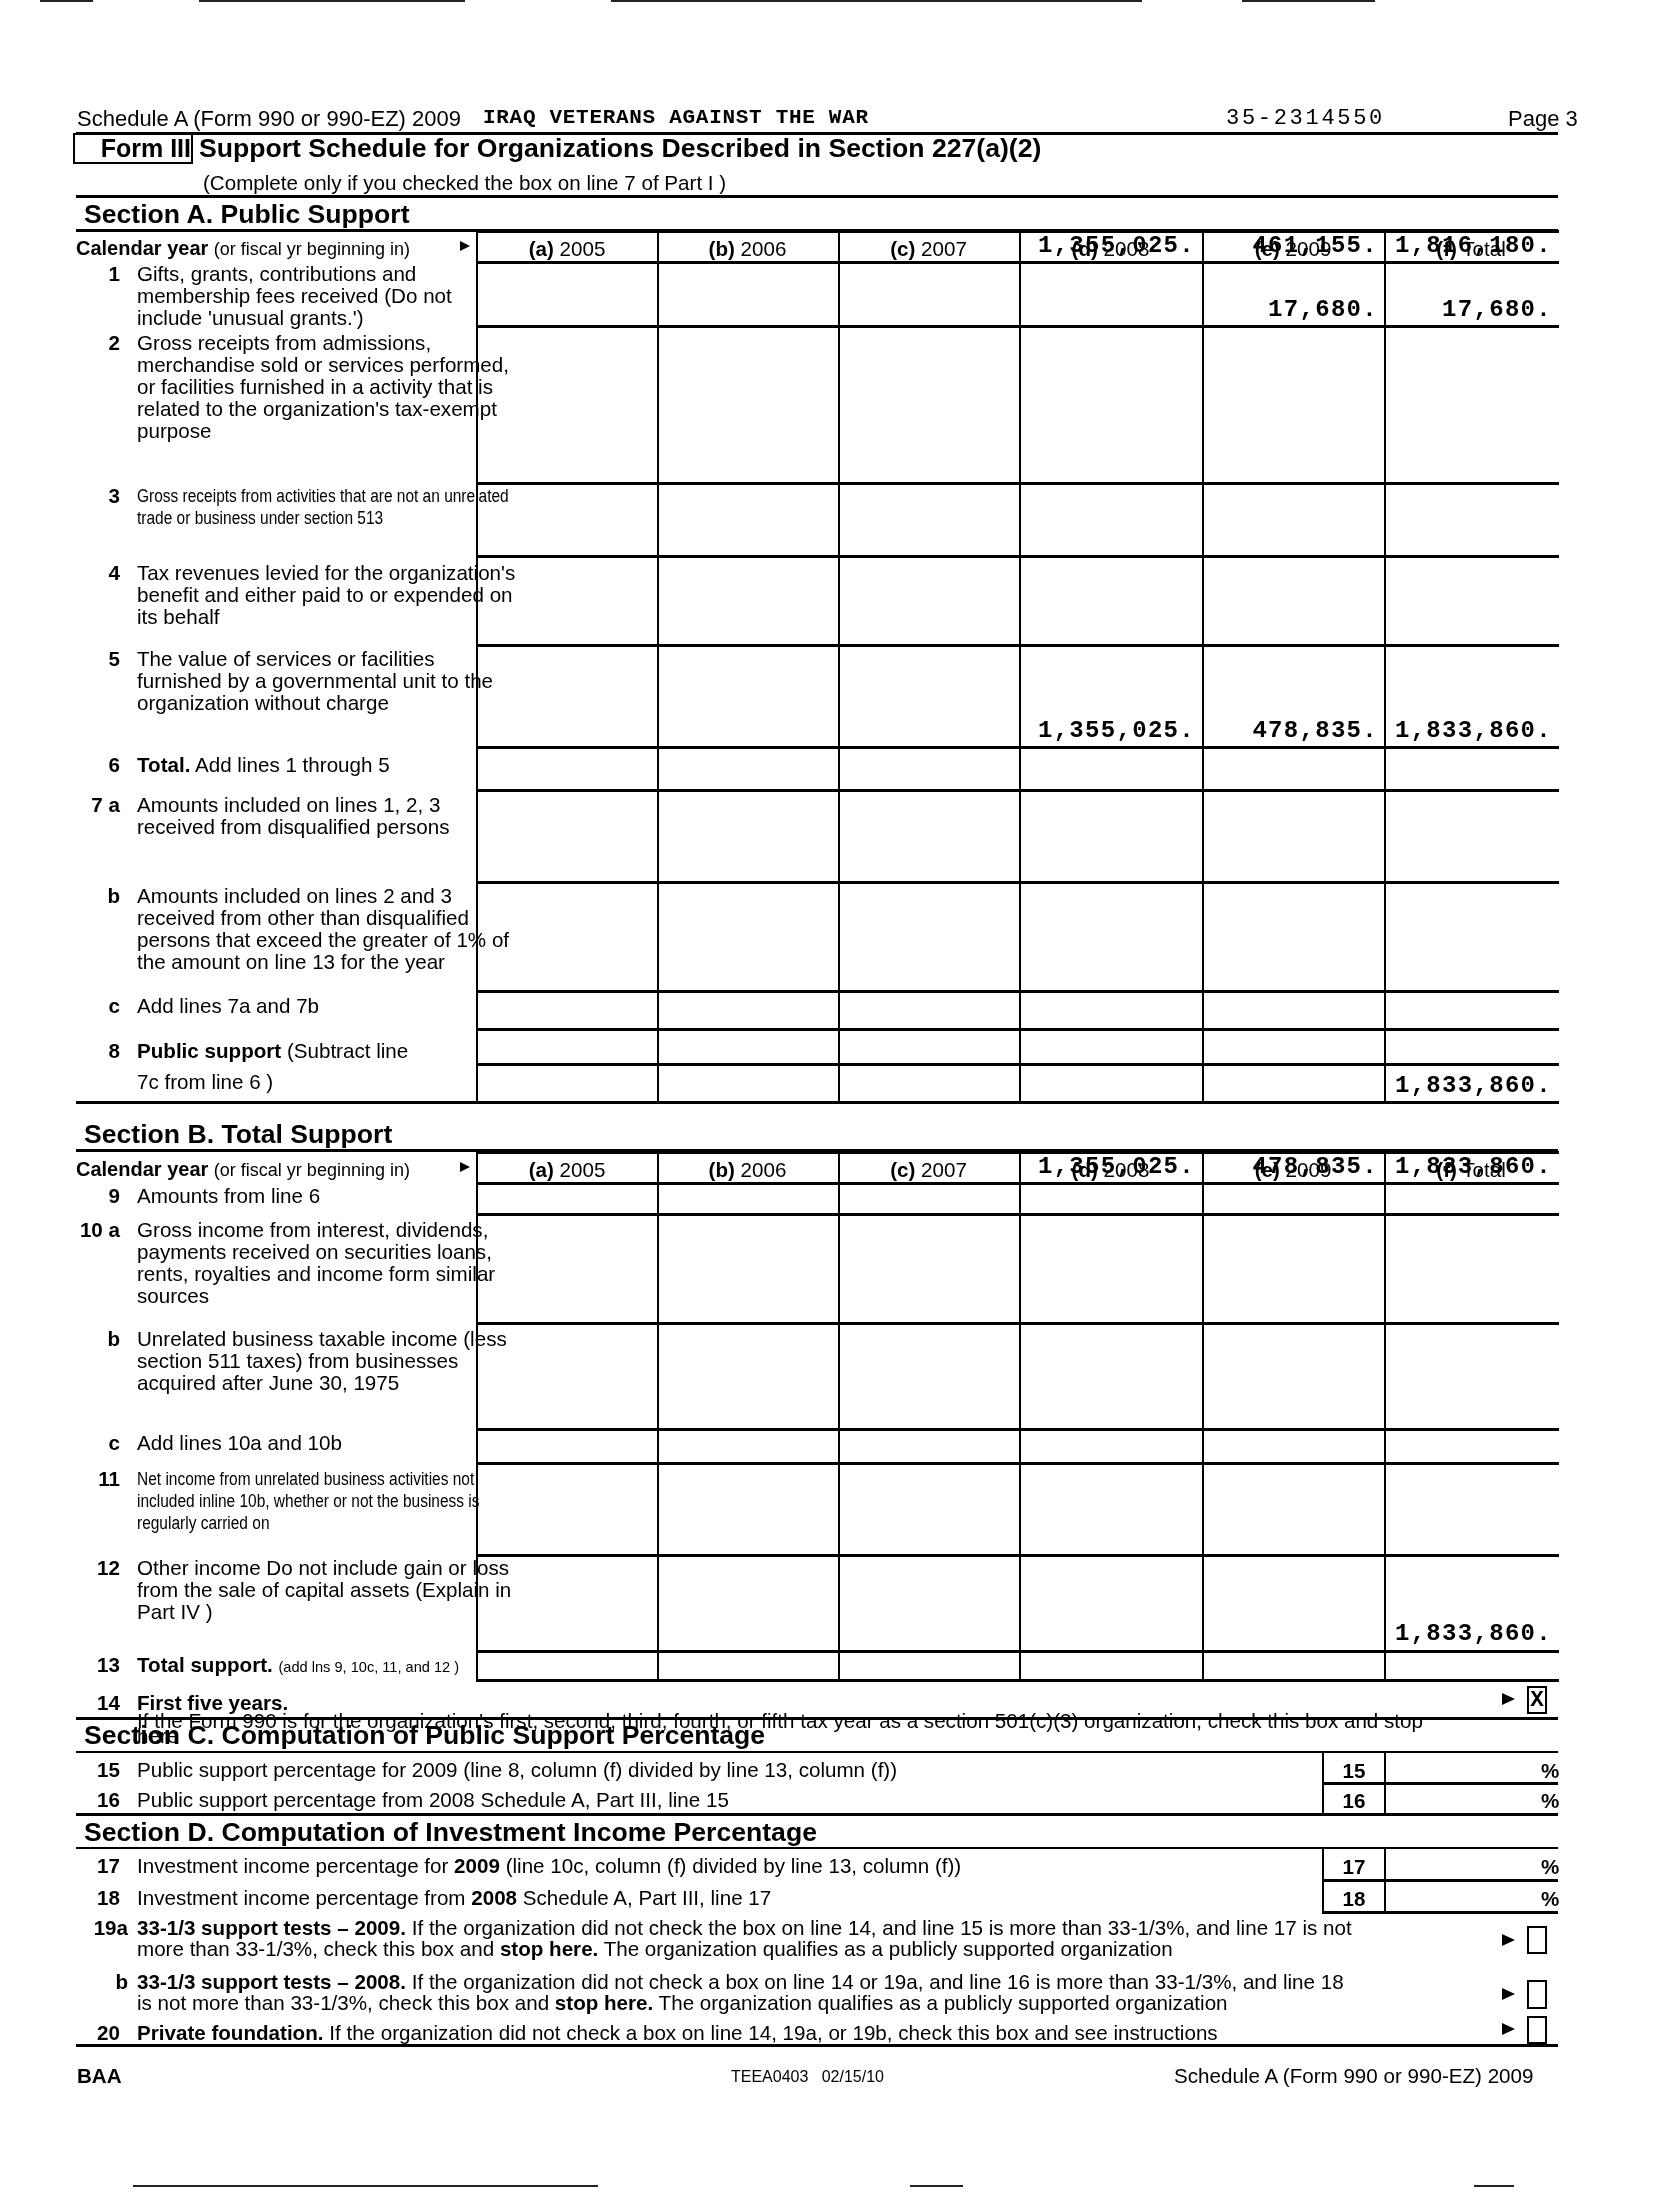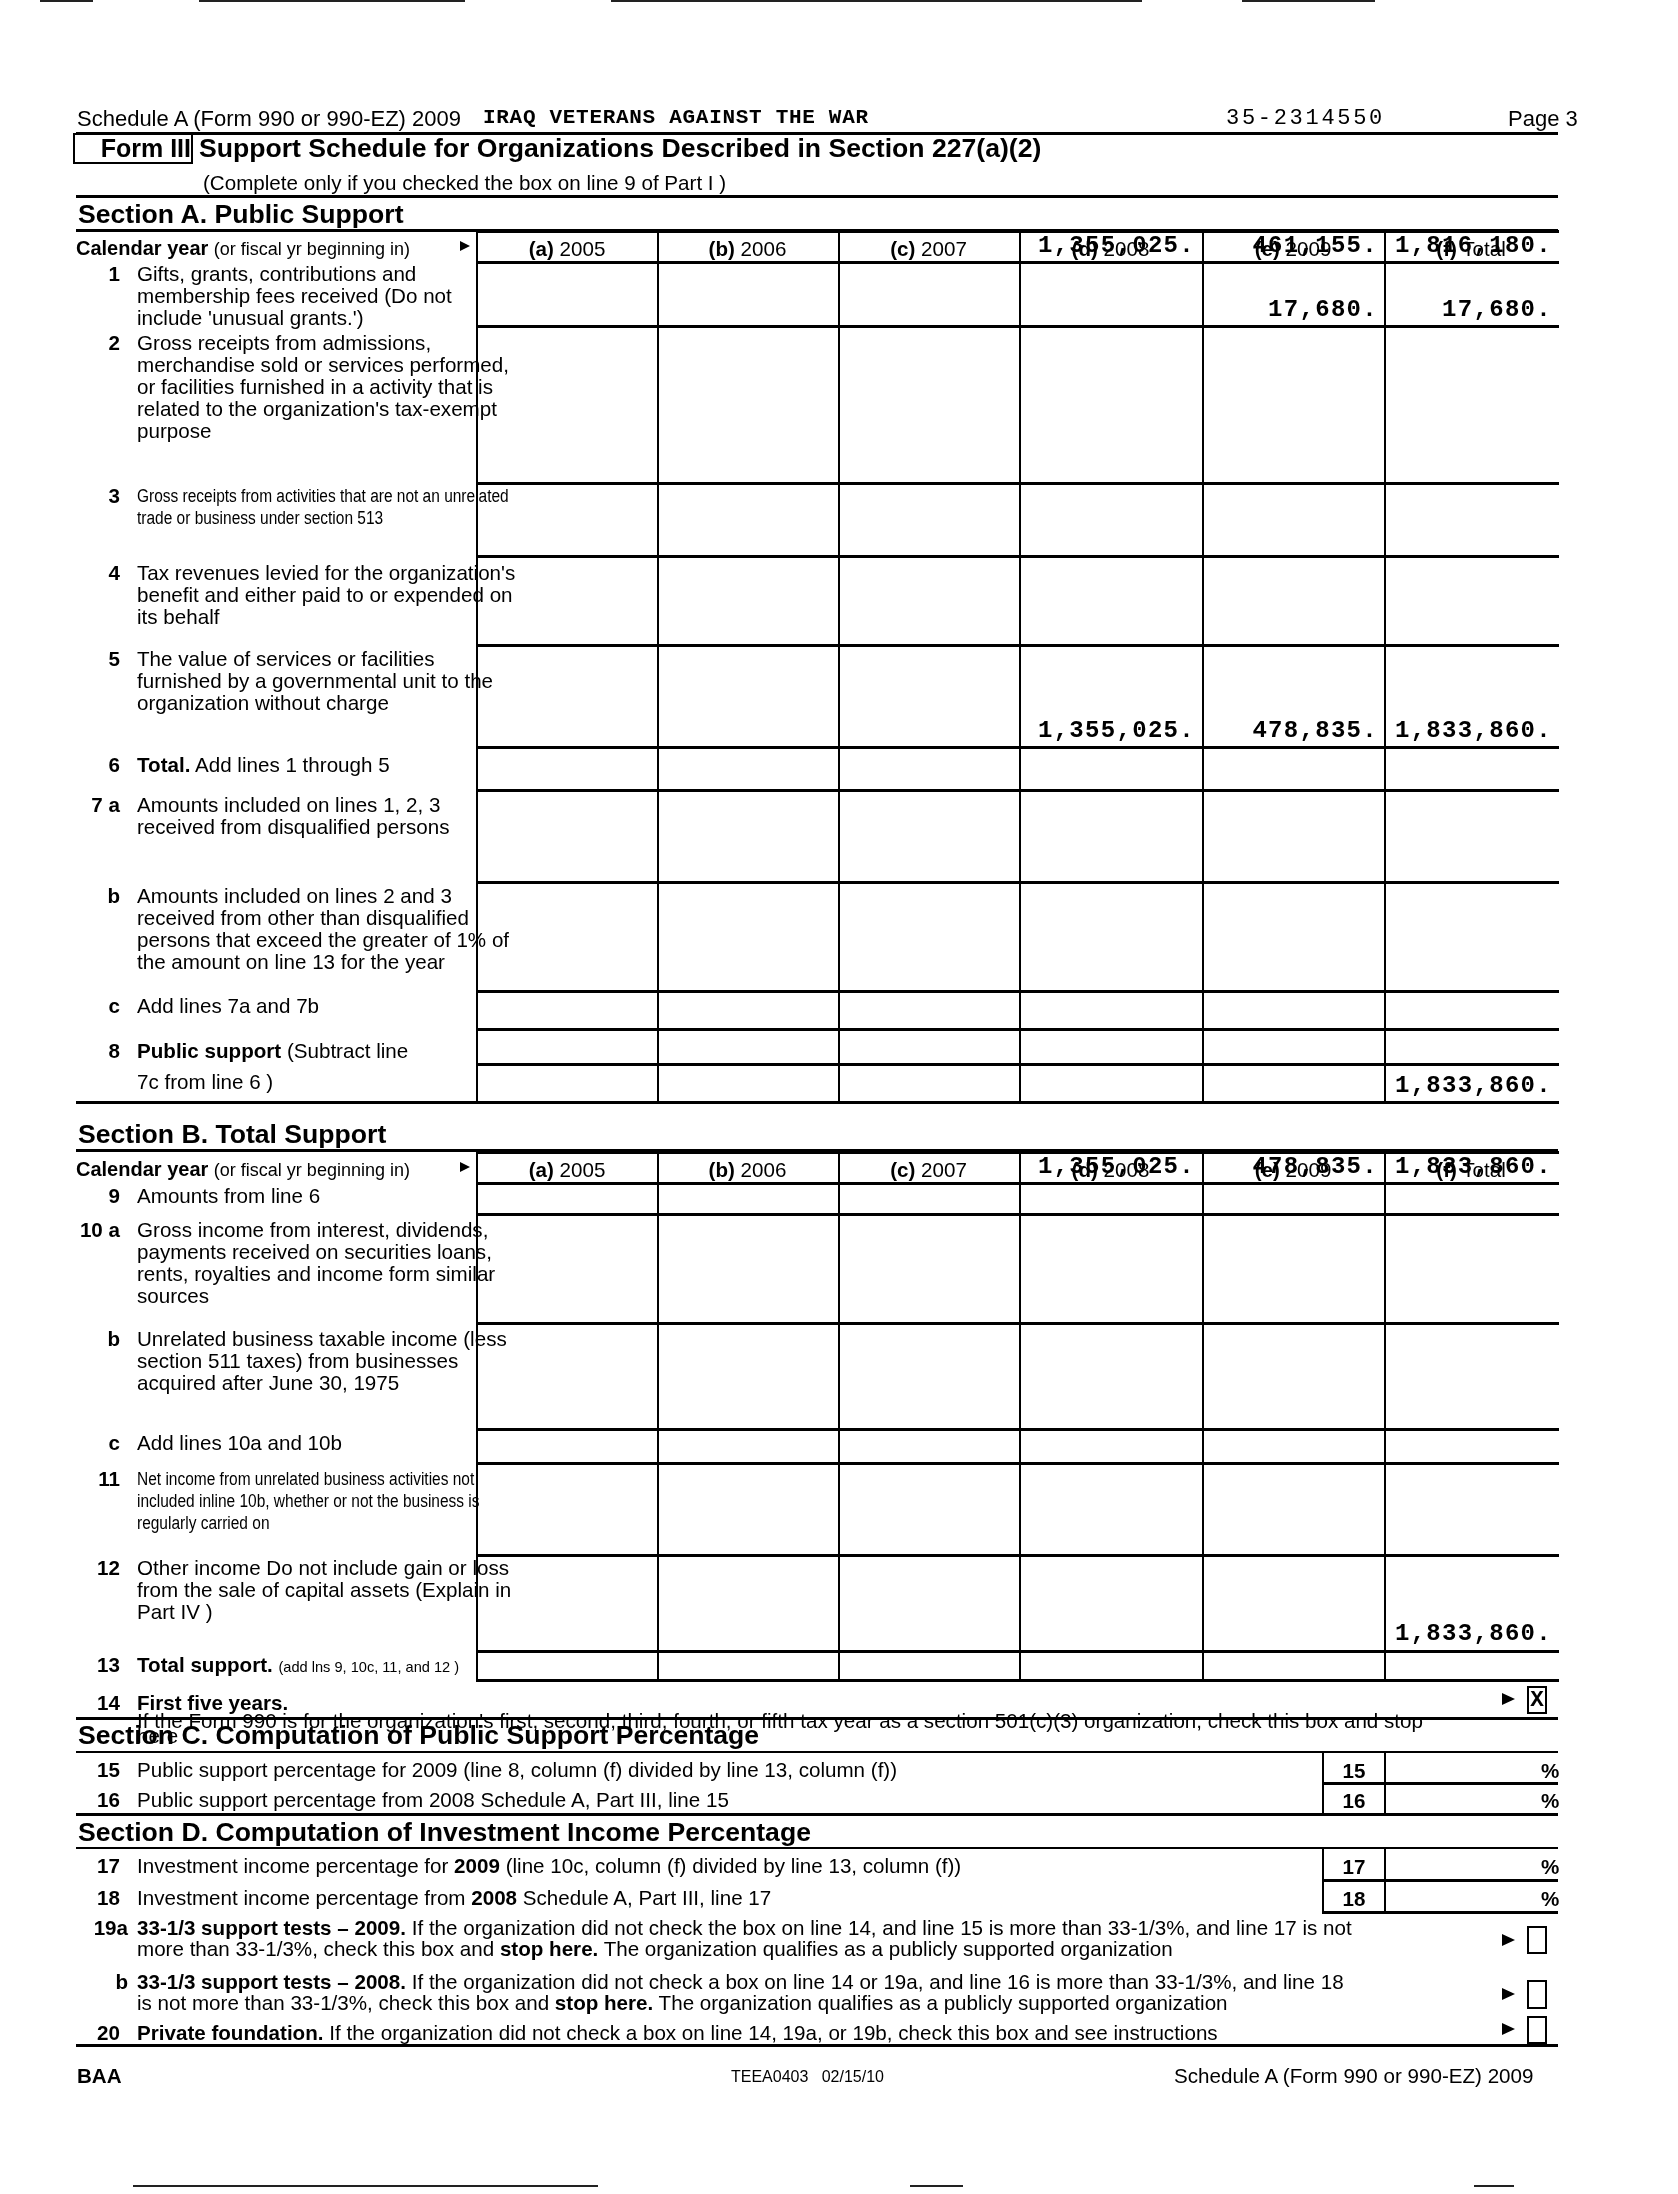--- a/index.html
+++ b/index.html
@@ -13,21 +13,21 @@
   .b4 { height:3.3px; } .b3 { height:2px; }
   .vline { position:absolute; width:2px; background:#000; }
   .hl { position:absolute; height:2.7px; background:#000; }
   .lbl { position:absolute; left:76px; font-size:20.6px; line-height:22px; }
   .lbl .num { position:absolute; left:0; width:44px; text-align:right; font-weight:bold; }
   .lbl .txt { position:absolute; left:61px; width:379px; }
   .small { font-size:18px; line-height:22px; transform:scaleX(0.86); transform-origin:left; width:438px!important; }
   .colhdr { position:absolute; font-size:20.6px; text-align:center; }
   .colhdr b { font-weight:bold; }
   .val { position:absolute; font-size:24px; text-align:right; letter-spacing:1.3px; }
-  .sechead { position:absolute; left:78px; font-size:26.6px; font-weight:bold; }
+  .sechead { position:absolute; left:84px; font-size:26.6px; font-weight:bold; }
   .chk { position:absolute; width:20px; height:28px; border:2px solid #000; box-sizing:border-box;
          font-family:"Liberation Mono", monospace; font-weight:bold; font-size:22.6px; text-align:center; line-height:25px; }
   .arrow { position:absolute; width:0; height:0; border-top:6.6px solid transparent; border-bottom:6.6px solid transparent; border-left:13.3px solid #000; }
   .pct { position:absolute; font-size:20.6px; font-weight:bold; }
   .smallbox-num { position:absolute; font-size:20.6px; font-weight:bold; text-align:center; width:62px; }
 </style>
 </head>
 <body>
 
 <div class="scan" style="top:0;left:40px;width:53px;"></div>
@@ -39,21 +39,21 @@
 <div class="scan" style="top:2185px;left:1474px;width:40px;"></div>
 
 <div class="abs hdr" style="left:77px;">Schedule A (Form 990 or 990-EZ) 2009</div>
 <div class="abs hdr mono" style="left:483px;font-size:21px;letter-spacing:0.7px;">IRAQ VETERANS AGAINST THE WAR</div>
 <div class="abs hdr mono" style="left:1226px;font-size:22px;font-weight:normal;letter-spacing:2.7px;">35-2314550</div>
 <div class="abs hdr" style="left:1508px;">Page 3</div>
 <div class="rule b4" style="top:132px;"></div>
 
 <div class="abs" style="left:73px;top:133px;width:120px;height:31px;border:2px solid #000;box-sizing:border-box;font-size:25px;font-weight:bold;line-height:26.6px;padding-left:8px;">Form III</div>
 <div class="abs" style="left:199px;top:133px;font-size:26.6px;font-weight:bold;">Support Schedule for Organizations Described in Section 227(a)(2)</div>
-<div class="abs" style="left:203px;top:171px;font-size:20.6px;">(Complete only if you checked the box on line 9 of Part I )</div>
+<div class="abs" style="left:203px;top:171px;font-size:20.6px;">(Complete only if you checked the box on line 7 of Part I )</div>
 <div class="rule b4" style="top:195px;"></div>
 
 <div class="sechead" style="top:199px;">Section A. Public Support</div>
 <div class="rule b4" style="top:229px;"></div>
 
 <div id="tableA">
     <div class="lbl" style="top:237px;font-size:20px;"><b>Calendar year</b> <span style="font-size:18px;">(or fiscal yr beginning in)</span></div>
     <div class="arrow" style="left:460px;top:241px;border-top-width:5.3px;border-bottom-width:5.3px;border-left-width:10.6px;"></div>
     <div class="colhdr" style="left:476px;width:182px;top:237px;"><b>(a)</b> <span>2005</span></div>
     <div class="colhdr" style="left:657px;width:181px;top:237px;"><b>(b)</b> <span>2006</span></div>

